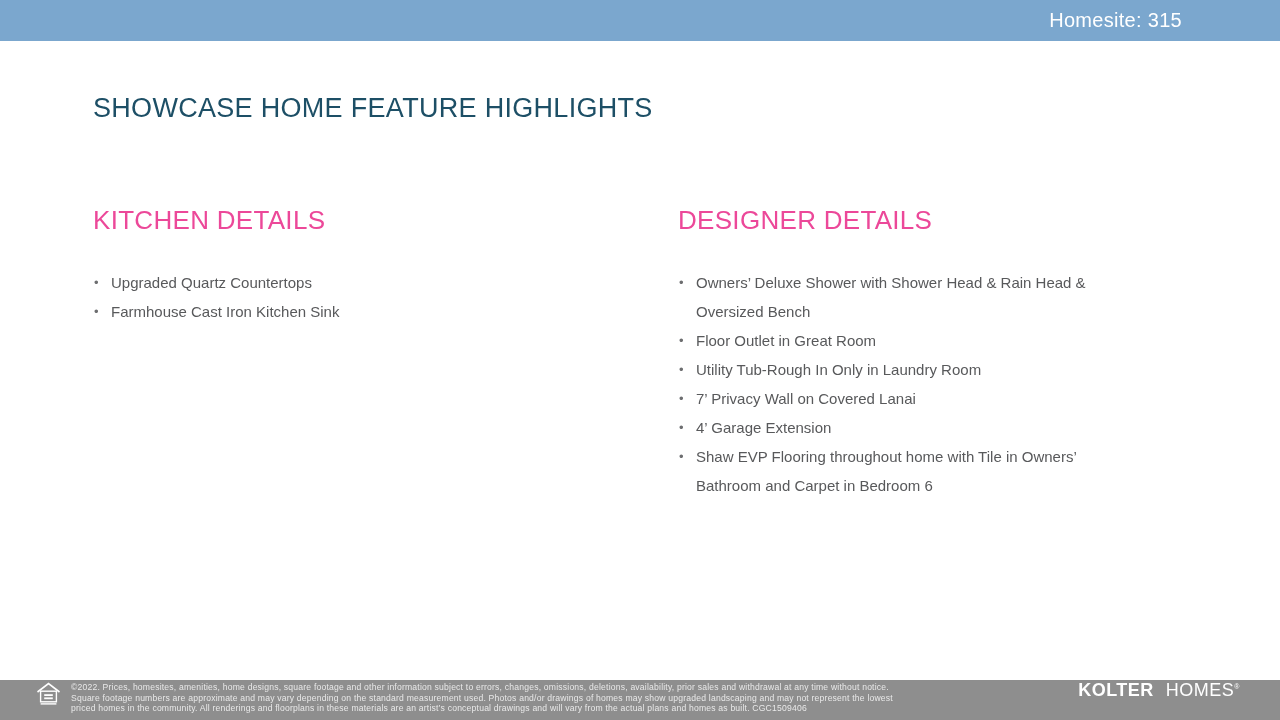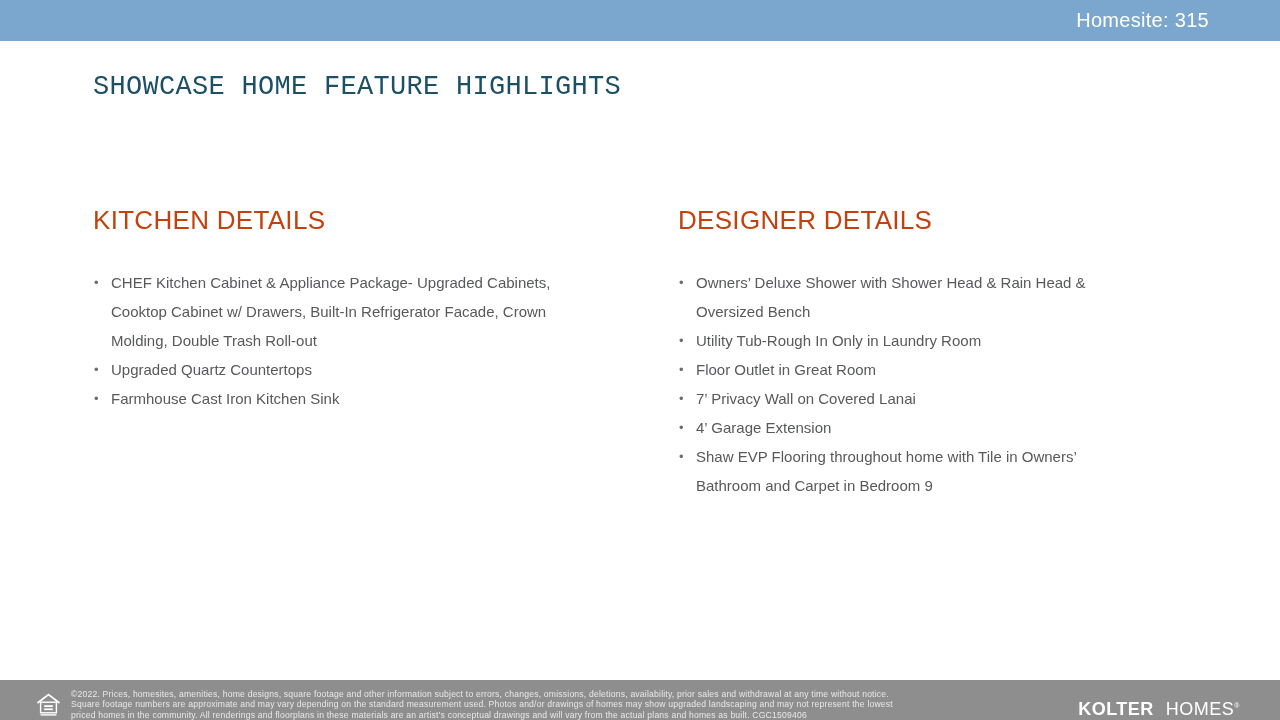--- a/index.html
+++ b/index.html
@@ -19,53 +19,52 @@
   
   .topbar {
     position: absolute;
     top: 0; left: 0;
     width: 1280px;
     height: 41px;
     background: #7BA7CE;
     display: flex;
     align-items: center;
     justify-content: flex-end;
-    padding-right: 71px;
+    padding-right: 98px;
   }
   .homesite {
     color: #ffffff;
     font-size: 20px;
     letter-spacing: 0.3px;
   }
   
   .page-title {
     position: absolute;
-    top: 72px;
+    top: 93px;
     left: 93px;
     font-size: 27px;
     font-weight: 400;
     color: #1D4F66;
     letter-spacing: 0.3px;
-    font-family: Liberation Mono, monospace;
   }
   
   .columns {
     position: absolute;
     top: 205px;
     left: 93px;
     width: 1100px;
     display: flex;
   }
   .col { flex: 0 0 auto; }
   .col-left  { width: 585px; }
   .col-right { width: 470px; }
   .section-heading {
     font-size: 26px;
     font-weight: 400;
-    color: #c2410c;
+    color: #ec4899;
     letter-spacing: 0.3px;
     margin-bottom: 32px;
   }
   ul.features {
     list-style: none;
     font-size: 15px;
     line-height: 29px;
     color: #58595B;
   }
   .col-left ul.features  { width: 492px; }
@@ -103,21 +102,21 @@
     width: 1280px;
     height: 40px;
     background: #8E8E8E;
     z-index: 1;
   }
   .footer-inner {
     position: relative;
     z-index: 3;
     height: 100%;
     display: flex;
-    align-items: flex-end;
+    align-items: flex-start;
     padding: 0 40px 0 36px;
   }
   .eho-icon {
     flex: 0 0 auto;
     margin-right: 10px;
     margin-top: 2px;
   }
   .legal {
     flex: 1 1 auto;
     font-size: 8.6px;
@@ -147,45 +146,44 @@
     <span class="homesite">Homesite: 315</span>
   </header>
 
   <h1 class="page-title">SHOWCASE HOME FEATURE HIGHLIGHTS</h1>
 
   <main class="columns">
     <section class="col col-left">
       <h2 class="section-heading">KITCHEN DETAILS</h2>
       <ul class="features">
 
-          <li>CHEF Kitchen Cabinet &amp; Appliance Package- Upgraded Cabinets, Cooktop Cabinet w/ Drawers, Built-In Refrigerator Facade, Crown Molding, Double Trash Roll-out</li>
 
 
           <li>Upgraded Quartz Countertops</li>
 
           <li>Farmhouse Cast Iron Kitchen Sink</li>
 
         </ul>
     </section>
 
     <section class="col col-right">
       <h2 class="section-heading">DESIGNER DETAILS</h2>
       <ul class="features">
 
           <li>Owners’ Deluxe Shower with Shower Head &amp; Rain Head &amp; Oversized Bench</li>
 
+          <li>Floor Outlet in Great Room</li>
+
           <li>Utility Tub-Rough In Only in Laundry Room</li>
 
-          <li>Floor Outlet in Great Room</li>
-
           <li>7’ Privacy Wall on Covered Lanai</li>
 
           <li>4’ Garage Extension</li>
 
-          <li>Shaw EVP Flooring throughout home with Tile in Owners’ Bathroom and Carpet in Bedroom 9</li>
+          <li>Shaw EVP Flooring throughout home with Tile in Owners’ Bathroom and Carpet in Bedroom 6</li>
         </ul>
     </section>
   </main>
 
 
   <footer class="footer">
     <div class="footer-inner">
       <span class="eho-icon">
         <svg width="25" height="23" viewBox="0 0 25 23" fill="none" xmlns="http://www.w3.org/2000/svg">
           <path d="M1.5 10 L12.5 1.5 L23.5 10" stroke="#ffffff" stroke-width="1.6" fill="none"></path>

